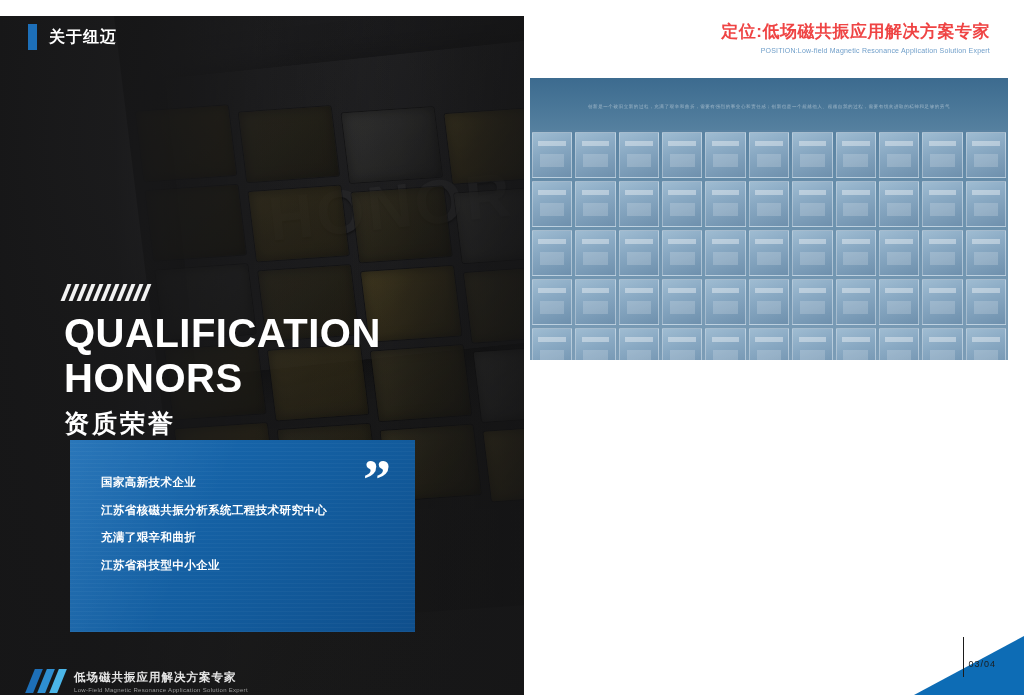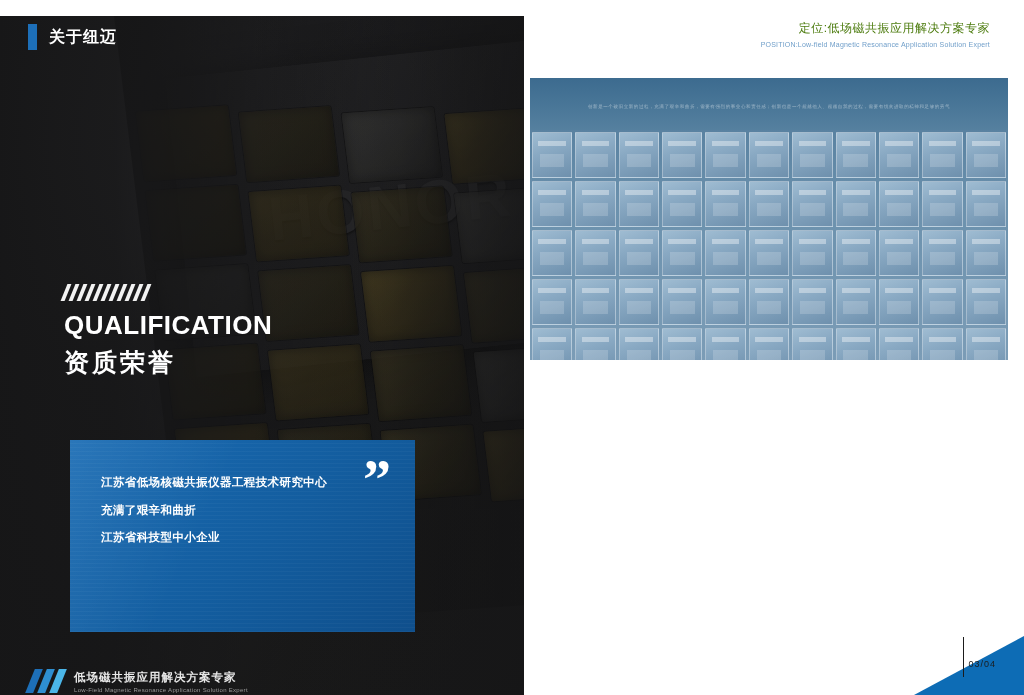--- a/index.html
+++ b/index.html
@@ -34,21 +34,21 @@
 
   
   .tab-wrap{position:absolute;left:28px;top:8px;display:flex;align-items:center;gap:12px;z-index:9;}
   .tab-bar{width:9px;height:26px;background:#1d6fb8;}
   .tab-label{color:#ffffff;font-size:16px;font-weight:700;letter-spacing:1px;}
 
   
   .title-block{position:absolute;left:64px;top:268px;z-index:9;}
   .slashes{display:flex;gap:4px;margin-bottom:10px;}
   .slashes i{display:block;width:4px;height:17px;background:#f2f2f2;transform:skewX(-22deg);}
-  .t-en{color:#fff;font-size:26px;font-weight:700;line-height:1.12;letter-spacing:.5px;}
+  .t-en{color:#fff;font-size:40px;font-weight:700;line-height:1.12;letter-spacing:.5px;}
   .t-cn{color:#fff;font-size:25px;font-weight:700;margin-top:6px;letter-spacing:3px;}
 
   
   .blue-box{position:absolute;left:70px;top:424px;width:345px;height:192px;
      background:linear-gradient(135deg,#1a6cb4 0%,#135d9f 55%,#0f4f8c 100%);
      overflow:hidden;z-index:9;}
   .blue-box .sheen{position:absolute;inset:0;
      background:linear-gradient(115deg,rgba(255,255,255,.07) 0%,rgba(255,255,255,0) 40%),
        repeating-linear-gradient(0deg,rgba(255,255,255,.03) 0 1px,transparent 1px 4px);}
   .q-list{position:relative;padding:21px 0 0 31px;}
@@ -60,21 +60,21 @@
   
   .lfooter{position:absolute;left:30px;bottom:18px;display:flex;align-items:center;gap:12px;z-index:9;}
   .lf-slashes{display:flex;gap:4px;}
   .lf-slashes i{display:block;width:8px;height:24px;transform:skewX(-22deg);}
   .lf-txt-cn{color:#e8e8e8;font-size:11.5px;font-weight:700;letter-spacing:1px;}
   .lf-txt-en{color:#9a9a9a;font-size:6px;letter-spacing:.3px;margin-top:2px;}
 
   
   .right-panel{position:absolute;left:524px;top:0;width:500px;height:695px;background:#fff;}
   .r-head{position:absolute;right:34px;top:20px;text-align:right;}
-  .r-head .cn{color:#4d7c0f;font-size:12px;font-weight:400;letter-spacing:.5px;}
+  .r-head .cn{color:#ef4444;font-size:17px;font-weight:700;letter-spacing:.5px;}
   .r-head .en{color:#6f9ec9;font-size:7px;letter-spacing:.2px;margin-top:4px;}
 
   
   .photo{position:absolute;left:6px;top:78px;width:478px;height:282px;overflow:hidden;
      background:linear-gradient(180deg,#4a7596 0%,#557e9e 12%,#6b91ad 45%,#7b9cb6 100%);}
   .photo-top{position:absolute;left:0;top:0;width:100%;height:52px;
      background:linear-gradient(180deg,#3c6b8f,#55809f);}
   .photo-banner{position:absolute;left:0;top:26px;width:100%;text-align:center;
      color:rgba(255,255,255,.45);font-size:4.5px;letter-spacing:.6px;white-space:nowrap;}
   .cert-grid{position:absolute;left:0;top:52px;width:100%;height:230px;
@@ -143,28 +143,30 @@
           <i></i>
           <i></i>
           <i></i>
           <i></i>
           <i></i>
           <i></i>
           <i></i>
           <i></i>
       </div>
       <div class="t-en">QUALIFICATION</div>
+      <div class="t-en">HONORS</div>
       <div class="t-cn">资质荣誉</div>
     </div>
 
     <div class="blue-box">
       <div class="sheen"></div>
       <div class="quote-mark">”</div>
       <ul class="q-list">
-        <li>江苏省低场核磁共振仪器工程技术研究中心</li>
+        <li>国家高新技术企业</li>
+        <li>江苏省核磁共振分析系统工程技术研究中心</li>
         <li>充满了艰辛和曲折</li>
         <li>江苏省科技型中小企业</li>
 
       </ul>
     </div>
 
     <div class="lfooter">
       <div class="lf-slashes">
         <i style="background:#1d6fb8"></i>
           <i style="background:#2e8fd1"></i>

